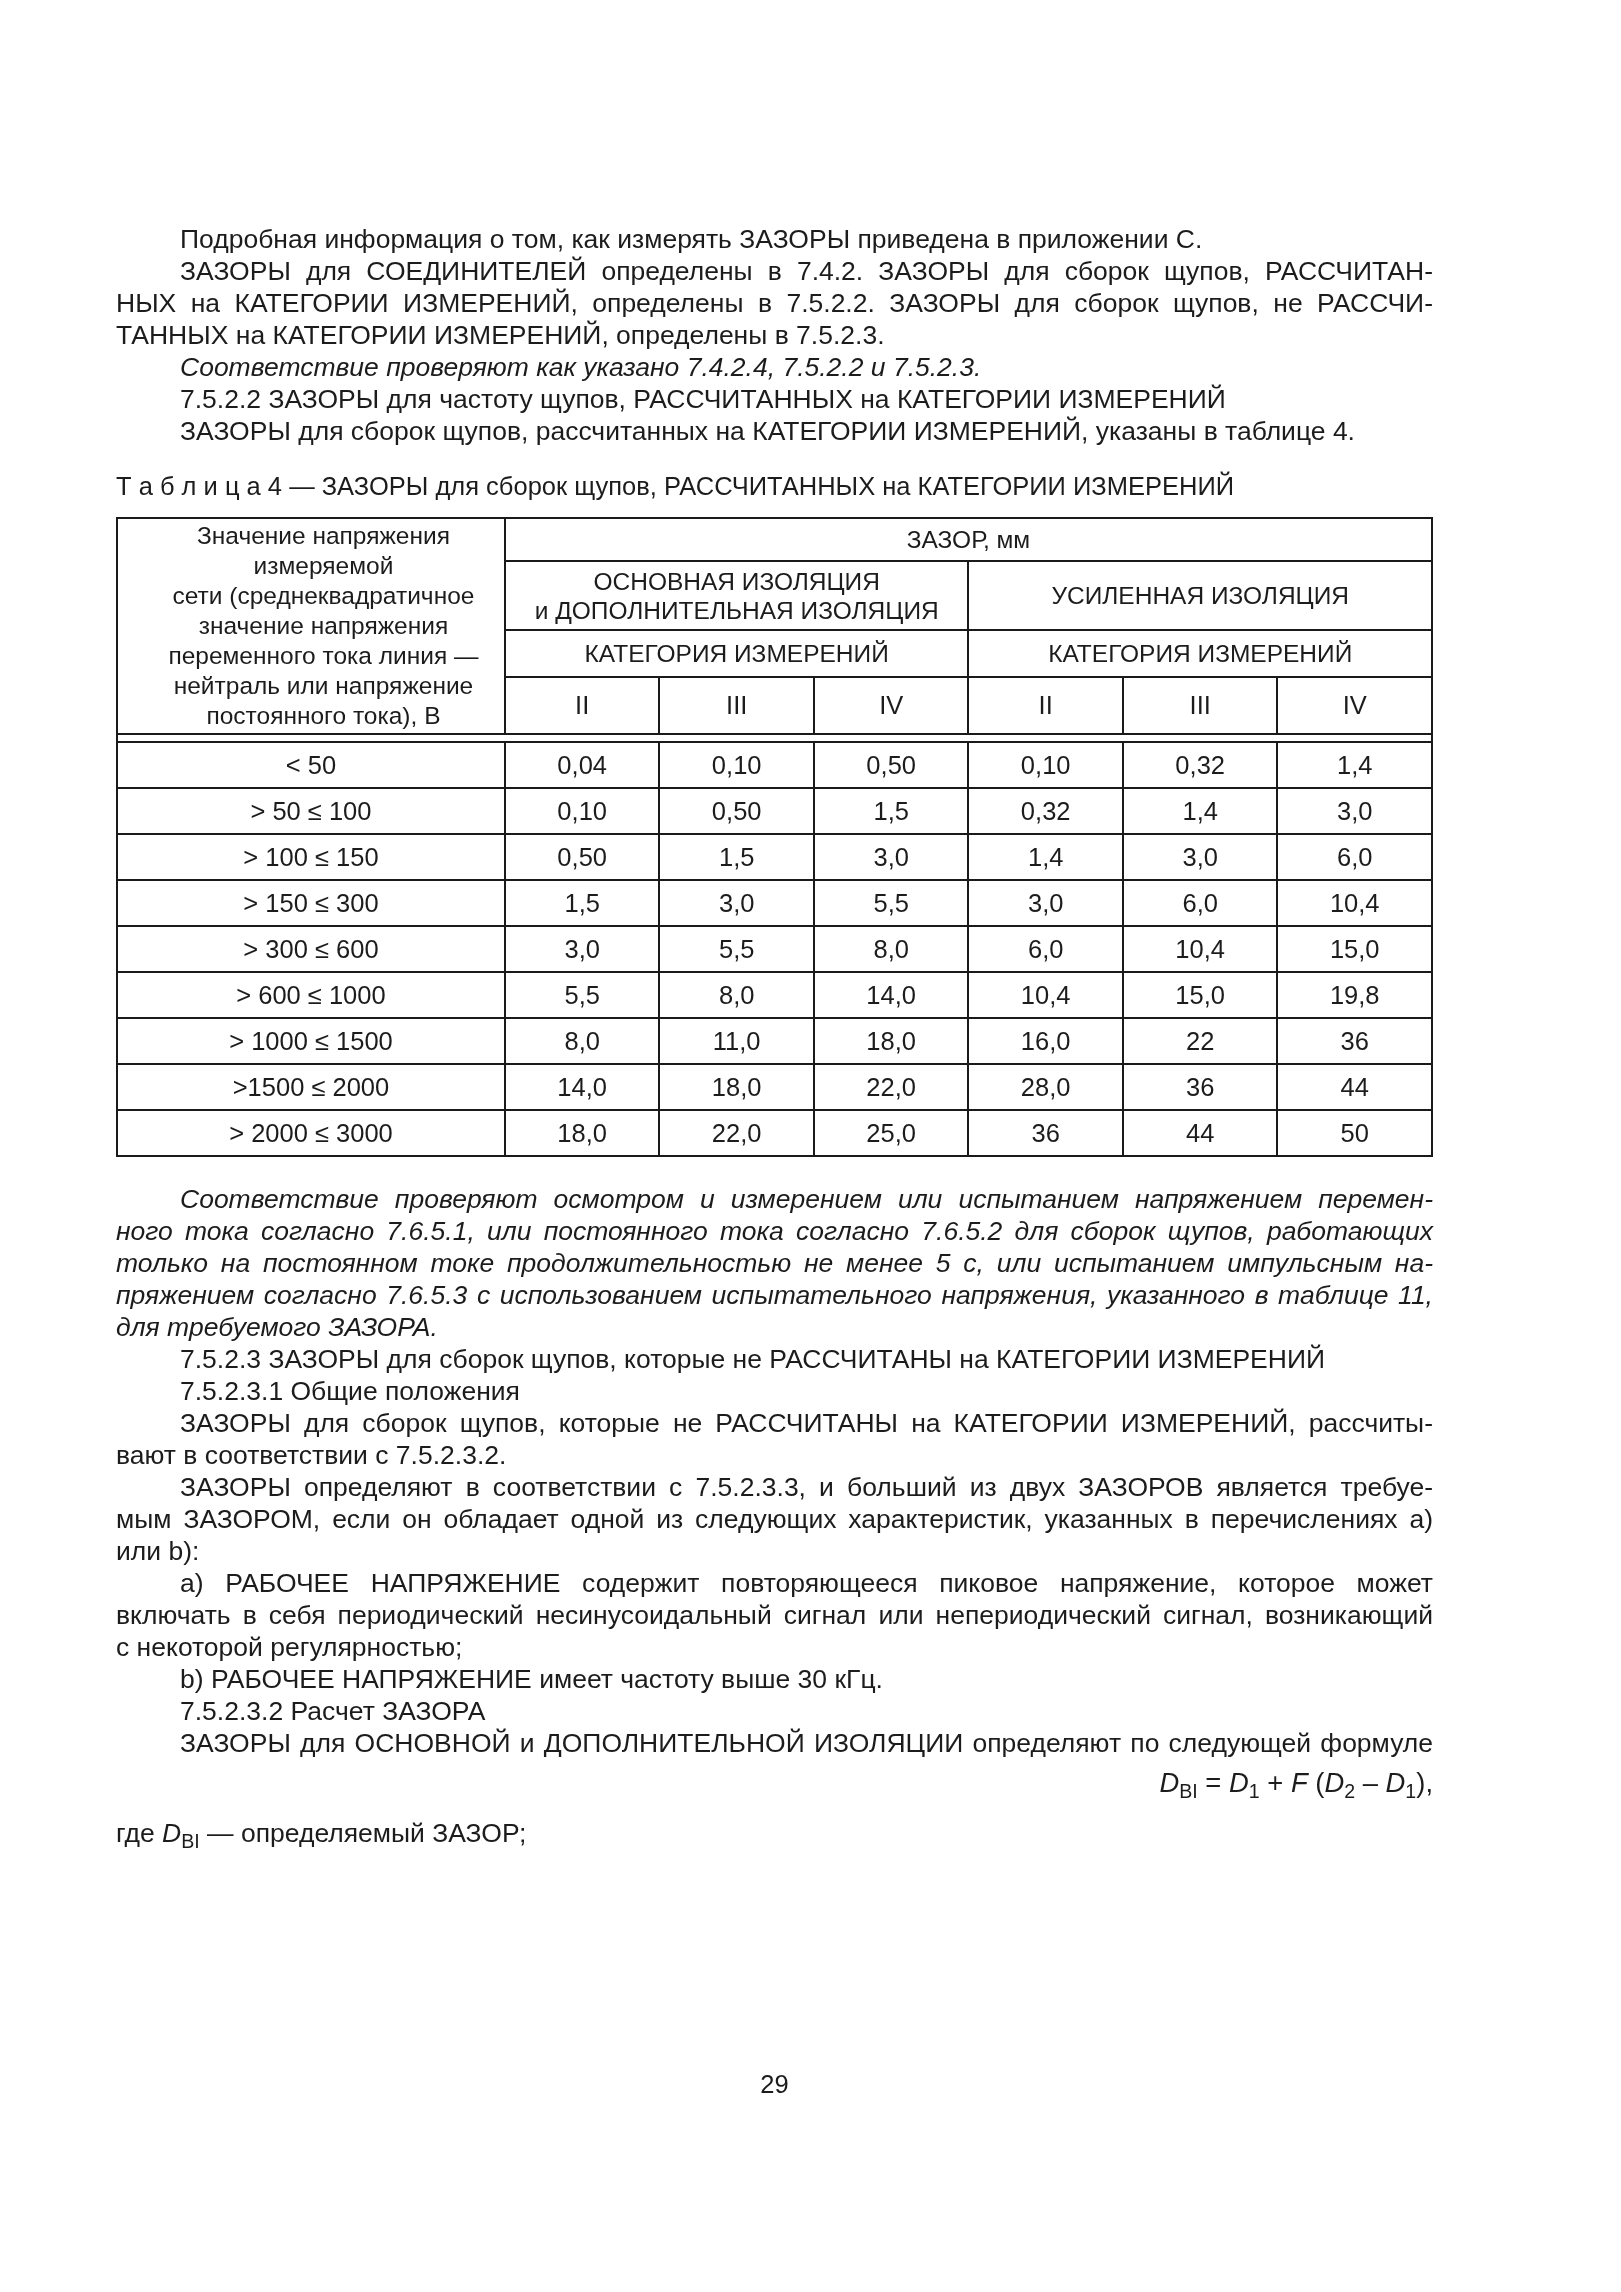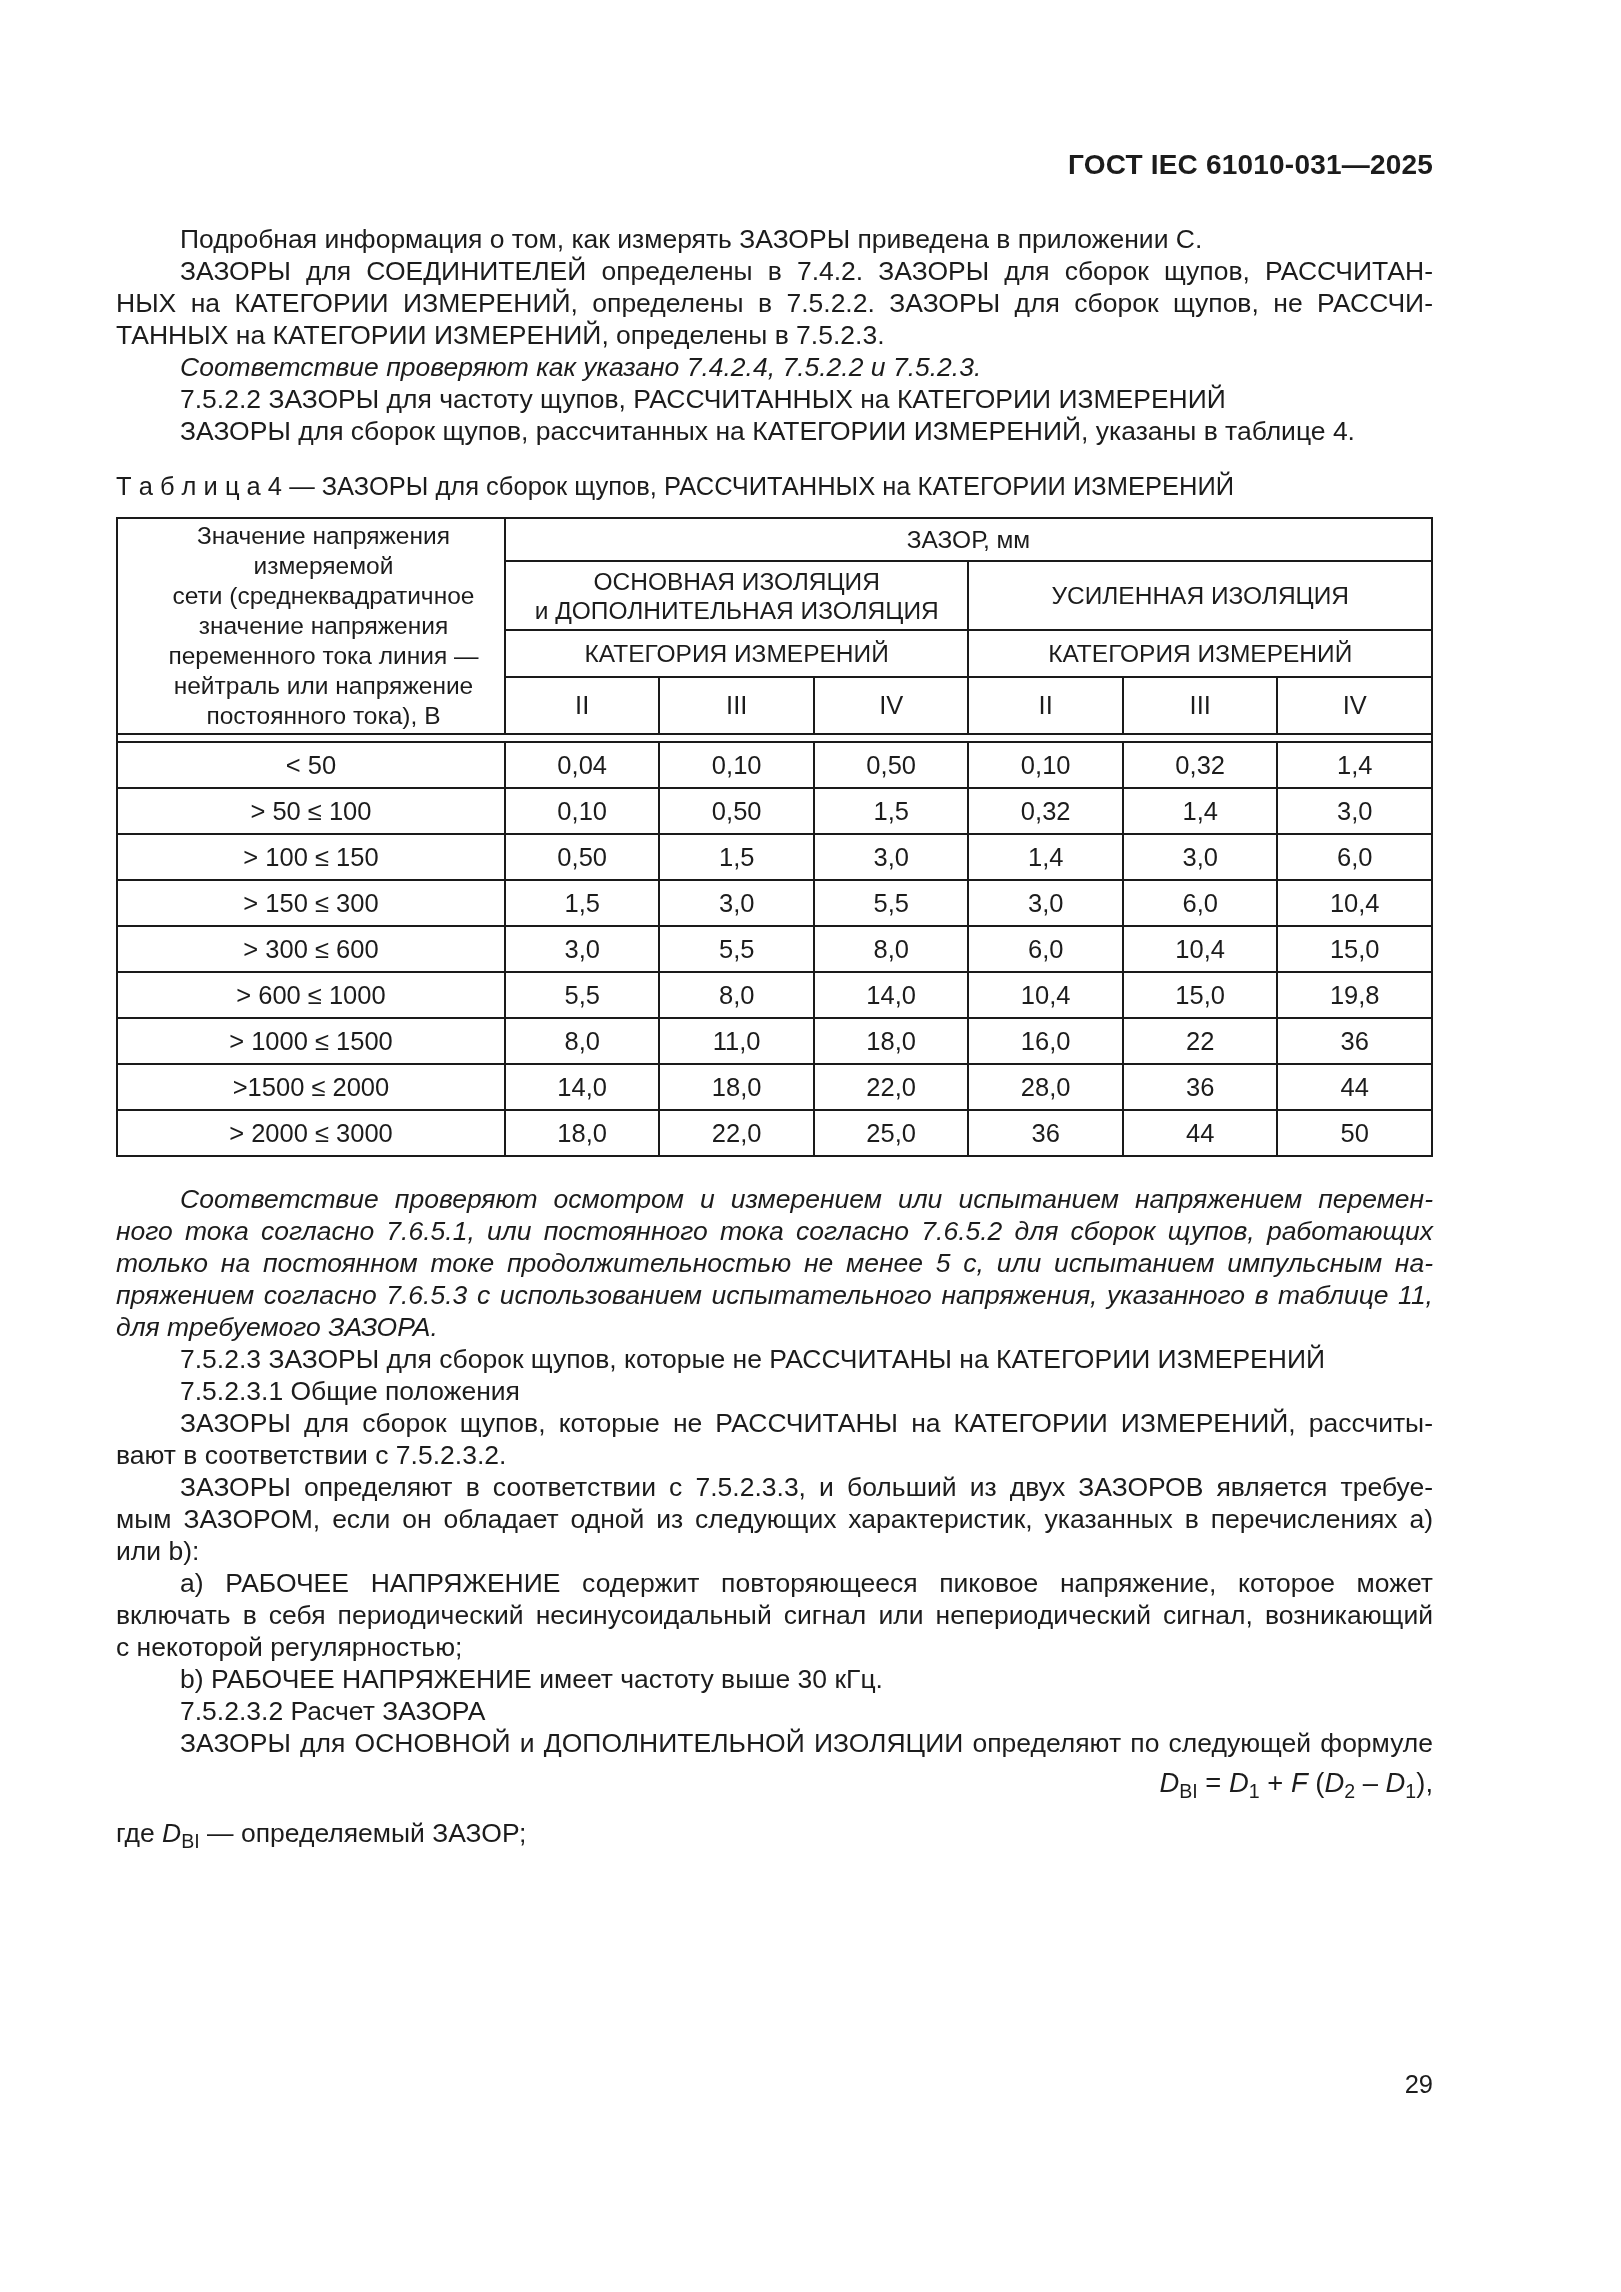--- a/index.html
+++ b/index.html
@@ -99,30 +99,29 @@
   .where-line {
     margin-top: 15.7px;
     font-size: 26.5px;
     line-height: 32px;
   }
   .page-number {
     position: absolute;
     top: 2070px;
     left: 116px;
     width: 1317px;
-    text-align: right;
+    text-align: center;
     font-size: 25.5px;
   }
 </style>
 </head>
 <body>
 
 <div class="page">
 
-  <div class="running-header">ГОСТ IEC 61010-031—2025</div>
 
   <div class="content">
 
     <div class="ln ind wrapok">Подробная информация о том, как измерять ЗАЗОРЫ приведена в приложении С.</div>
 
     <div>
       <div class="ln ind just">ЗАЗОРЫ для СОЕДИНИТЕЛЕЙ определены в 7.4.2. ЗАЗОРЫ для сборок щупов, РАССЧИТАН-</div>
       <div class="ln just">НЫХ на КАТЕГОРИИ ИЗМЕРЕНИЙ, определены в 7.5.2.2. ЗАЗОРЫ для сборок щупов, не РАССЧИ-</div>
       <div class="ln wrapok">ТАННЫХ на КАТЕГОРИИ ИЗМЕРЕНИЙ, определены в 7.5.2.3.</div>
     </div>

